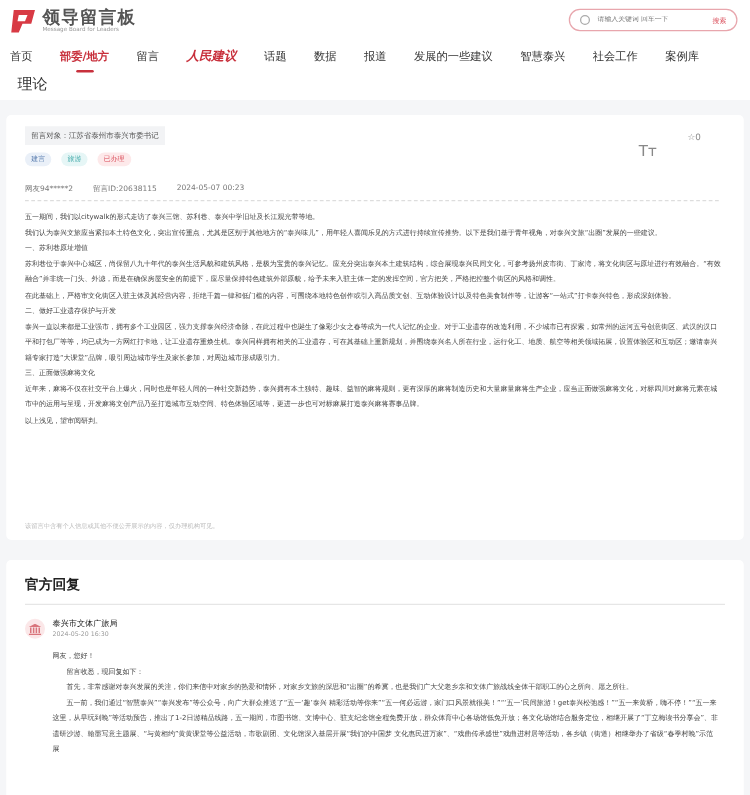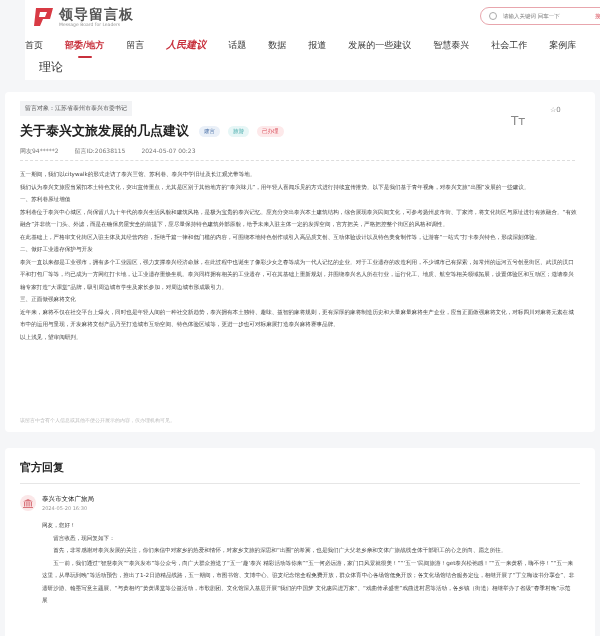--- a/index.html
+++ b/index.html
@@ -1,32 +1,32 @@
 <!DOCTYPE html>
 <html><head>
 <meta charset="utf-8">
 <style>
   * { box-sizing: border-box; margin: 0; padding: 0; }
   html, body { width: 600px; height: 636px; overflow: hidden; }
   body { font-family: "DejaVu Sans", "Liberation Sans", sans-serif; background: #f5f6f8; color: #333; position: relative; }
 
-  .header { background: #fff; height: 80px; position: relative; margin-left: 25px; }
+  .header { background: #fff; height: 80px; position: relative; }
   .logo { position: absolute; left: 8px; top: 6px; display: flex; align-items: center; }
   .logo-mark { width: 22px; height: 20px; position: relative; margin-right: 4px; }
   .logo-mark svg { display: block; }
   .logo-text { display: flex; flex-direction: column; }
   .logo-title { font-size: 14px; font-weight: bold; color: #555; letter-spacing: 1px; line-height: 16px; }
   .logo-sub { font-size: 4.5px; color: #999; line-height: 6px; }
 
   .search { position: absolute; left: 455px; top: 7px; width: 135px; height: 18px; border: 1px solid #e8a6ad; border-radius: 10px; display: flex; align-items: center; padding: 0 8px; }
   .search-icon { width: 8px; height: 8px; border: 1px solid #aaa; border-radius: 50%; margin-right: 6px; flex: none; }
   .search-input { font-size: 5.5px; color: #bbb; flex: 1; border: none; outline: none; background: transparent; font-family: inherit; }
   .search-btn { font-size: 5.5px; color: #d94a57; flex: none; }
 
-  .nav { position: absolute; left: 0; top: 38px; right: 0; display: flex; align-items: center; font-size: 9px; color: #333; }
+  .nav { position: absolute; left: 8px; top: 38px; right: 0; display: flex; align-items: center; font-size: 9px; color: #333; }
   .nav-item { margin-right: 22px; position: relative; white-space: nowrap; }
   .nav-item.active { color: #c8303c; font-weight: bold; }
   .nav-item.active::after { content: ""; position: absolute; left: 50%; transform: translateX(-50%); bottom: -6px; width: 14px; height: 2px; background: #c8303c; border-radius: 1px; }
   .nav-item.brand { color: #c8303c; font-style: italic; font-weight: bold; font-family: "DejaVu Serif", serif; font-size: 10px; }
   .nav-row2 { position: absolute; left: 14px; top: 59px; font-size: 12px; color: #333; }
 
   .card { position: absolute; left: 5px; right: 5px; background: #fff; border-radius: 4px; }
   .card-main { top: 92px; height: 340px; }
   .card-reply { top: 448px; height: 200px; }
 
@@ -90,21 +90,20 @@
     <span class="nav-item">智慧泰兴</span>
     <span class="nav-item">社会工作</span>
     <span class="nav-item">案例库</span>
   </div>
   <div class="nav-row2">理论</div>
 </div>
 
 <div class="card card-main">
   <div class="target-tag">留言对象：江苏省泰州市泰兴市委书记</div>
   <div class="title-row">
-    <span class="title">关于泰兴文旅发展的几点建议</span>
     <span class="badge badge-a">建言</span>
     <span class="badge badge-b">旅游</span>
     <span class="badge badge-c">已办理</span>
   </div>
   <span class="tt-icon">Tт</span>
   <span class="fav">☆0</span>
   <div class="meta">
     <span>网友94*****2</span>
     <span>留言ID:20638115</span>
     <span>2024-05-07 00:23</span>

